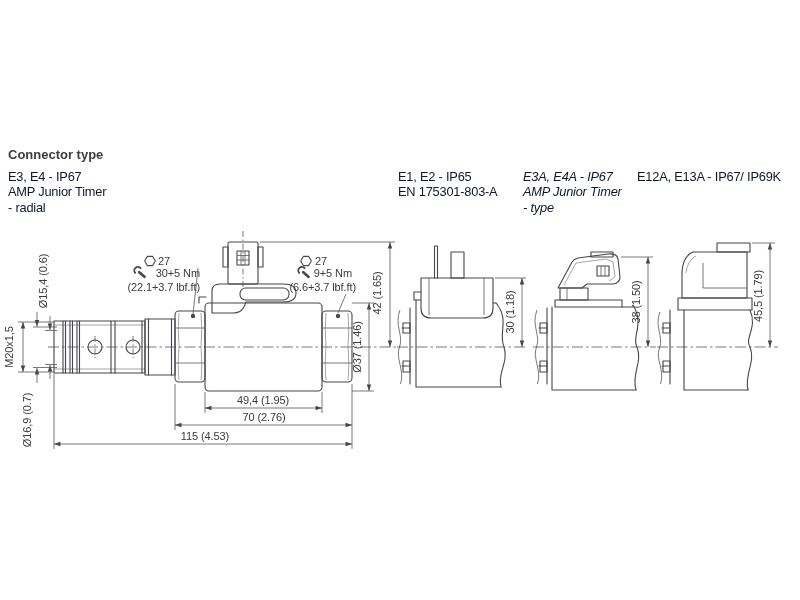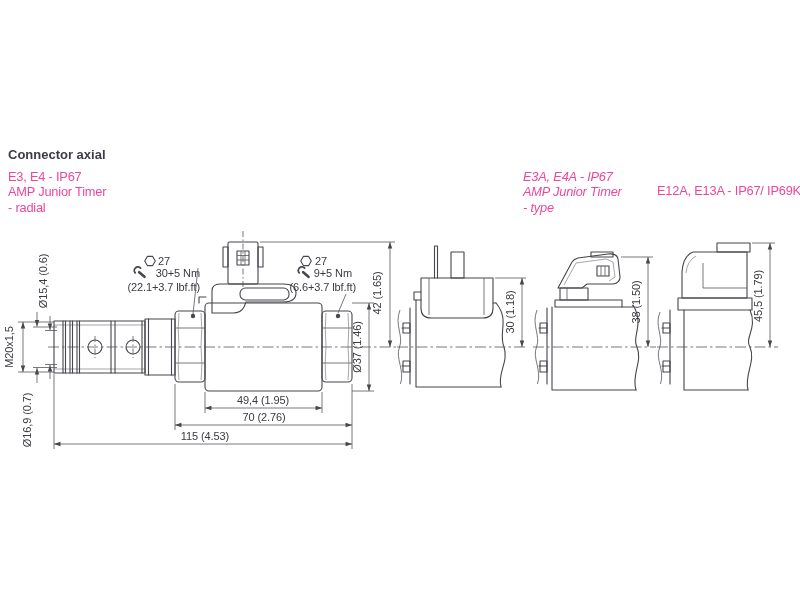--- a/index.html
+++ b/index.html
@@ -1,42 +1,46 @@
 <!DOCTYPE html>
 <html><head>
 <meta charset="utf-8">
 <style>
   html,body { margin:0; padding:0; background:#ffffff; }
   .canvas { position:relative; width:800px; height:600px; background:#ffffff; overflow:hidden;
             font-family:"Liberation Sans", sans-serif; color:#3a3a40; }
   .heading { position:absolute; left:8px; top:147px; font-size:13px; font-weight:bold; color:#3c3c44; }
   .note { position:absolute; top:169px; font-size:12.8px; line-height:15.4px; letter-spacing:-0.2px;
-          white-space:nowrap; color:#ec4899; }
+          white-space:nowrap; color:#0f172a; }
   .note span { display:block; }
-  .n1 { left:8px; } .n2 { left:398px; } .n3 { left:523px;font-style:italic; } .n4 { left:657px;margin-top:14px; }
+  .n1 { left:8px; } .n2 { left:398px; } .n3 { left:523px;font-style:italic; } .n4 { left:637px; }
   svg.draw { position:absolute; left:0; top:0; }
   svg.draw text { font-family:"Liberation Sans", sans-serif; font-size:11px; fill:#3a3a40; letter-spacing:-0.1px; }
   .ln   { stroke:#46464c; stroke-width:1.1; fill:none; stroke-linejoin:round; stroke-linecap:round; }
   .thin { stroke:#56565c; stroke-width:0.8; fill:none; }
   .hair { stroke:#6a6a70; stroke-width:0.6; fill:none; }
   .cl   { stroke:#56565c; stroke-width:0.8; fill:none; stroke-dasharray:11 3 2.5 3; }
   .cls  { stroke:#56565c; stroke-width:0.8; fill:none; stroke-dasharray:6 2.5 1.5 2.5; }
   .dot  { fill:#46464c; stroke:none; }
 </style>
 </head>
 <body>
 
 <div class="canvas">
 
-  <div class="heading">Connector axial</div>
+  <div class="heading">Connector type</div>
 
   <div class="note n1">
     <span>E3, E4 - IP67</span>
     <span>AMP Junior Timer</span>
     <span>- radial</span>
+  </div>
+  <div class="note n2">
+    <span>E1, E2 - IP65</span>
+    <span>EN 175301-803-A</span>
   </div>
   <div class="note n3">
     <span>E3A, E4A - IP67</span>
     <span>AMP Junior Timer</span>
     <span>- type</span>
   </div>
   <div class="note n4">
     <span>E12A, E13A - IP67/ IP69K</span>
   </div>
 

